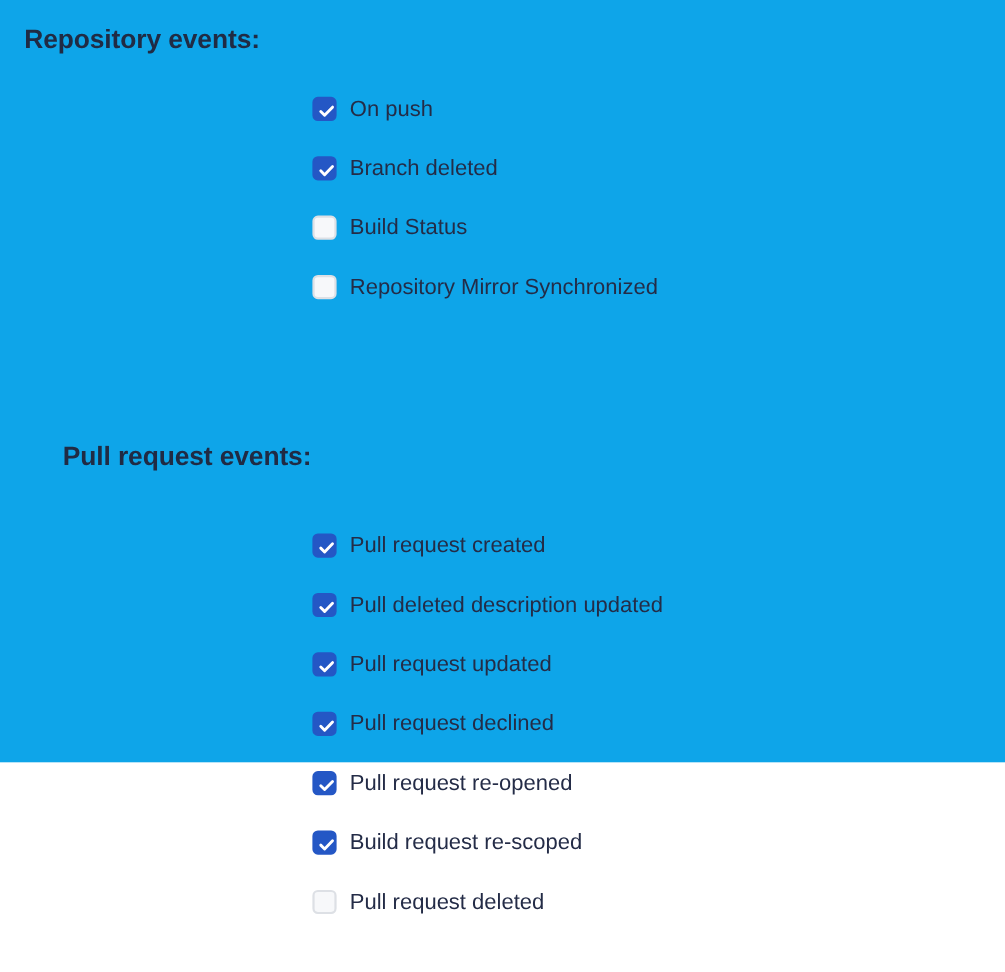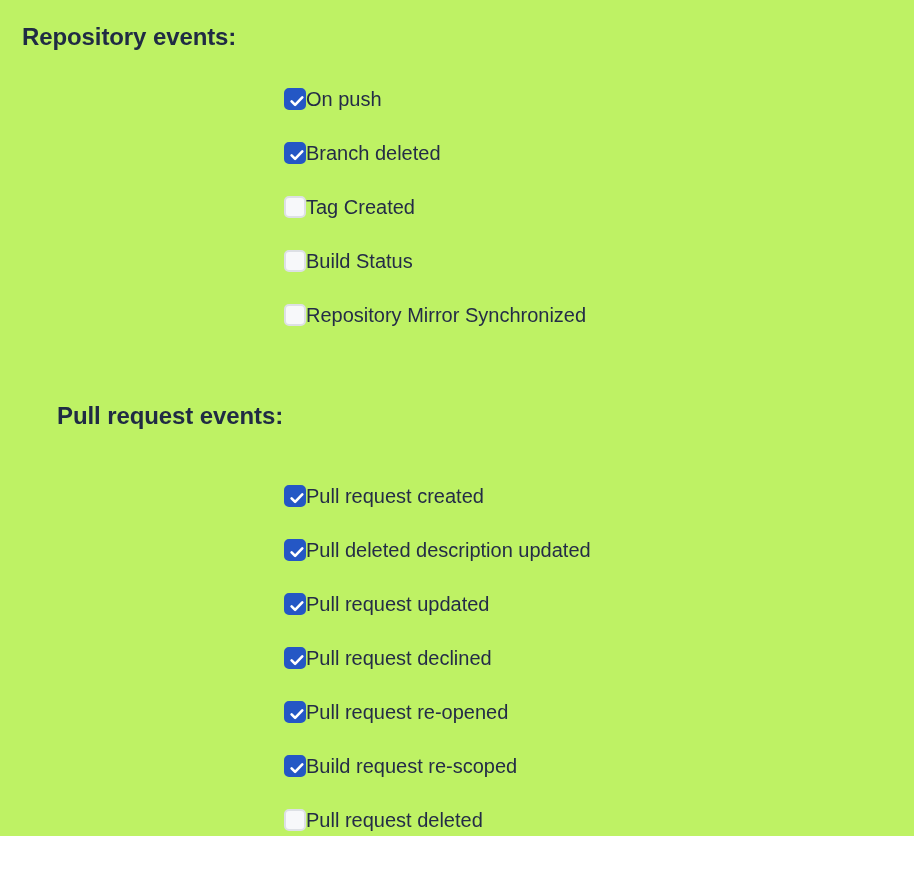--- a/index.html
+++ b/index.html
@@ -12,22 +12,22 @@
     width: 914px;
     height: 884px;
     overflow: hidden;
     font-family: "Liberation Sans", sans-serif;
     -webkit-font-smoothing: antialiased;
   }
 
   .page {
     position: relative;
     width: 914px;
-    height: 836px;
-    background: #bef264;
+    height: 693px;
+    background: #0ea5e9;
   }
 
   
   .section-title {
     position: absolute;
     left: 22px;
     font-size: 24px;
     font-weight: 700;
     line-height: 30px;
     letter-spacing: -0.1px;
@@ -71,20 +71,21 @@
     position: absolute;
     left: 0;
     top: 0;
     width: 22px;
     height: 22px;
     display: none;
   }
   .checkbox.checked .tick { display: block; }
 
   .option-label {
+    margin-left: 12px;
     font-size: 20px;
     line-height: 26px;
     color: #242c47;
     white-space: nowrap;
   }
 </style>
 </head>
 <body>
 
 <div class="page">
@@ -100,24 +101,20 @@
         </span>
         <span class="option-label">On push</span>
       </div>
       <div class="option-row">
         <span class="checkbox checked" role="checkbox" aria-checked="true">
           <svg class="tick" viewBox="0 0 22 22" xmlns="http://www.w3.org/2000/svg" aria-hidden="true">
             <path d="M5.6 11.3 L9.1 14.8 L16.3 7.4" fill="none" stroke="#ffffff" stroke-width="2.6" stroke-linecap="round" stroke-linejoin="round"></path>
           </svg>
         </span>
         <span class="option-label">Branch deleted</span>
-      </div>
-      <div class="option-row">
-        <span class="checkbox" role="checkbox" aria-checked="false"></span>
-        <span class="option-label">Tag Created</span>
       </div>
       <div class="option-row">
         <span class="checkbox" role="checkbox" aria-checked="false"></span>
         <span class="option-label">Build Status</span>
       </div>
       <div class="option-row">
         <span class="checkbox" role="checkbox" aria-checked="false"></span>
         <span class="option-label">Repository Mirror Synchronized</span>
       </div>
     </div>

